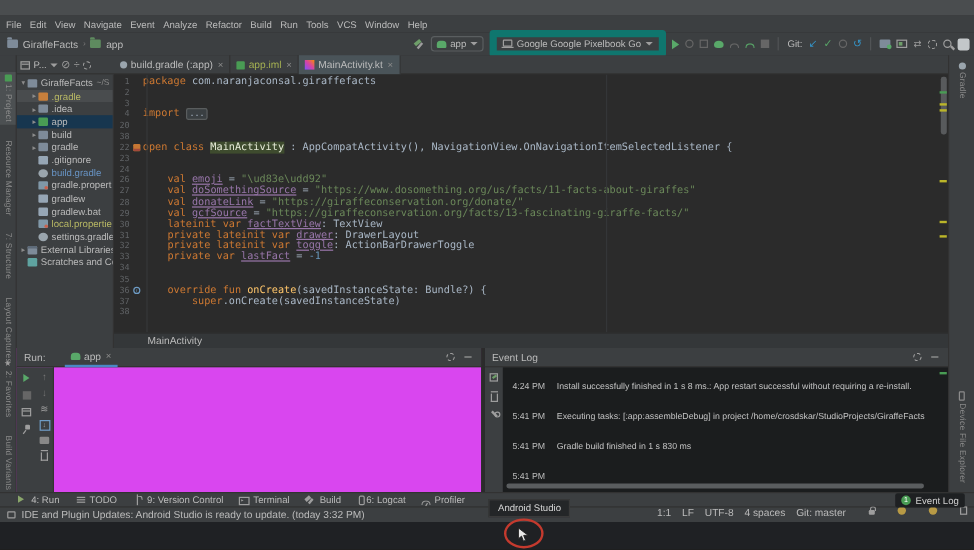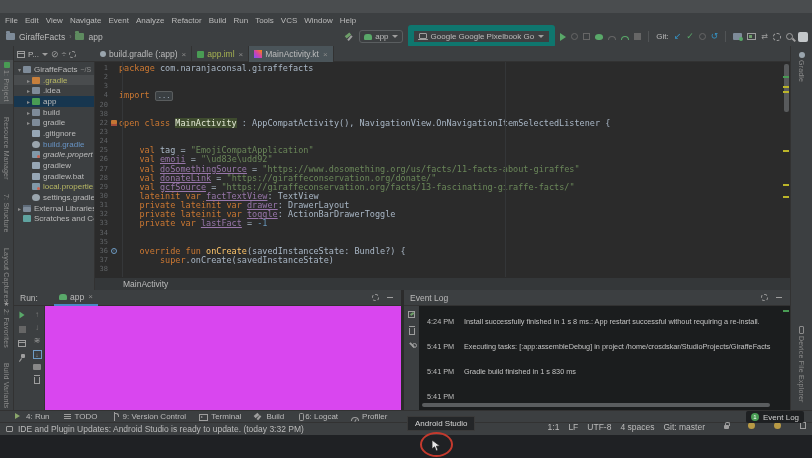--- a/index.html
+++ b/index.html
@@ -352,21 +352,21 @@
         <div class="trow" style="padding-left: 11px;">
           <span class="chev"></span>
           <span class="ticon ic-file"></span>
           <span class="tlabel">.gitignore</span>
         </div>
         <div class="trow" style="padding-left: 11px;">
           <span class="chev"></span>
           <span class="ticon ic-gradle"></span>
           <span class="tlabel blue">build.gradle</span>
         </div>
-        <div class="trow" style="padding-left: 11px; font-style: italic;">
+        <div class="trow" style="padding-left: 11px;">
           <span class="chev"></span>
           <span class="ticon ic-props"></span>
           <span class="tlabel">gradle.propert</span>
         </div>
         <div class="trow" style="padding-left: 11px;">
           <span class="chev"></span>
           <span class="ticon ic-file"></span>
           <span class="tlabel">gradlew</span>
         </div>
         <div class="trow" style="padding-left: 11px;">
@@ -401,21 +401,20 @@
     <div id="code-lines">
         <div class="cline"><span class="ln">1</span><span class="gut"></span><span class="ctext"><span class="sg-kw">package</span><span class="sg-pl"> com.naranjaconsal.giraffefacts</span></span></div>
         <div class="cline"><span class="ln">2</span><span class="gut"></span><span class="ctext"></span></div>
         <div class="cline"><span class="ln">3</span><span class="gut"></span><span class="ctext"></span></div>
         <div class="cline"><span class="ln">4</span><span class="gut"></span><span class="ctext"><span class="sg-kw">import </span><span class="sg-fold">...</span></span></div>
         <div class="cline"><span class="ln">20</span><span class="gut"></span><span class="ctext"></span></div>
         <div class="cline"><span class="ln">38</span><span class="gut"></span><span class="ctext"></span></div>
         <div class="cline"><span class="ln">22</span><span class="gut"><span class="gm-class"></span></span><span class="ctext"><span class="sg-kw">open class </span><span class="sg-hl">MainActivity</span><span class="sg-pl"> : AppCompatActivity(), NavigationView.OnNavigationItemSelectedListener {</span></span></div>
         <div class="cline"><span class="ln">23</span><span class="gut"></span><span class="ctext"></span></div>
         <div class="cline"><span class="ln">24</span><span class="gut"></span><span class="ctext"></span></div>
-        <div class="cline"><span class="ln">25</span><span class="gut"></span><span class="ctext"><span class="sg-pl">    </span><span class="sg-kw">val </span><span class="sg-pl">tag = </span><span class="sg-str">"EmojiCompatApplication"</span></span></div>
         <div class="cline"><span class="ln">26</span><span class="gut"></span><span class="ctext"><span class="sg-pl">    </span><span class="sg-kw">val </span><span class="sg-prop">emoji</span><span class="sg-pl"> = </span><span class="sg-str">"\ud83e\udd92"</span></span></div>
         <div class="cline"><span class="ln">27</span><span class="gut"></span><span class="ctext"><span class="sg-pl">    </span><span class="sg-kw">val </span><span class="sg-prop">doSomethingSource</span><span class="sg-pl"> = </span><span class="sg-str">"https://www.dosomething.org/us/facts/11-facts-about-giraffes"</span></span></div>
         <div class="cline"><span class="ln">28</span><span class="gut"></span><span class="ctext"><span class="sg-pl">    </span><span class="sg-kw">val </span><span class="sg-prop">donateLink</span><span class="sg-pl"> = </span><span class="sg-str">"https://giraffeconservation.org/donate/"</span></span></div>
         <div class="cline"><span class="ln">29</span><span class="gut"></span><span class="ctext"><span class="sg-pl">    </span><span class="sg-kw">val </span><span class="sg-prop">gcfSource</span><span class="sg-pl"> = </span><span class="sg-str">"https://giraffeconservation.org/facts/13-fascinating-giraffe-facts/"</span></span></div>
         <div class="cline"><span class="ln">30</span><span class="gut"></span><span class="ctext"><span class="sg-pl">    </span><span class="sg-kw">lateinit var </span><span class="sg-prop">factTextView</span><span class="sg-pl">: TextView</span></span></div>
         <div class="cline"><span class="ln">31</span><span class="gut"></span><span class="ctext"><span class="sg-pl">    </span><span class="sg-kw">private lateinit var </span><span class="sg-prop">drawer</span><span class="sg-pl">: DrawerLayout</span></span></div>
         <div class="cline"><span class="ln">32</span><span class="gut"></span><span class="ctext"><span class="sg-pl">    </span><span class="sg-kw">private lateinit var </span><span class="sg-prop">toggle</span><span class="sg-pl">: ActionBarDrawerToggle</span></span></div>
         <div class="cline"><span class="ln">33</span><span class="gut"></span><span class="ctext"><span class="sg-pl">    </span><span class="sg-kw">private var </span><span class="sg-prop">lastFact</span><span class="sg-pl"> = </span><span class="sg-num">-1</span></span></div>
         <div class="cline"><span class="ln">34</span><span class="gut"></span><span class="ctext"></span></div>
         <div class="cline"><span class="ln">35</span><span class="gut"></span><span class="ctext"></span></div>

